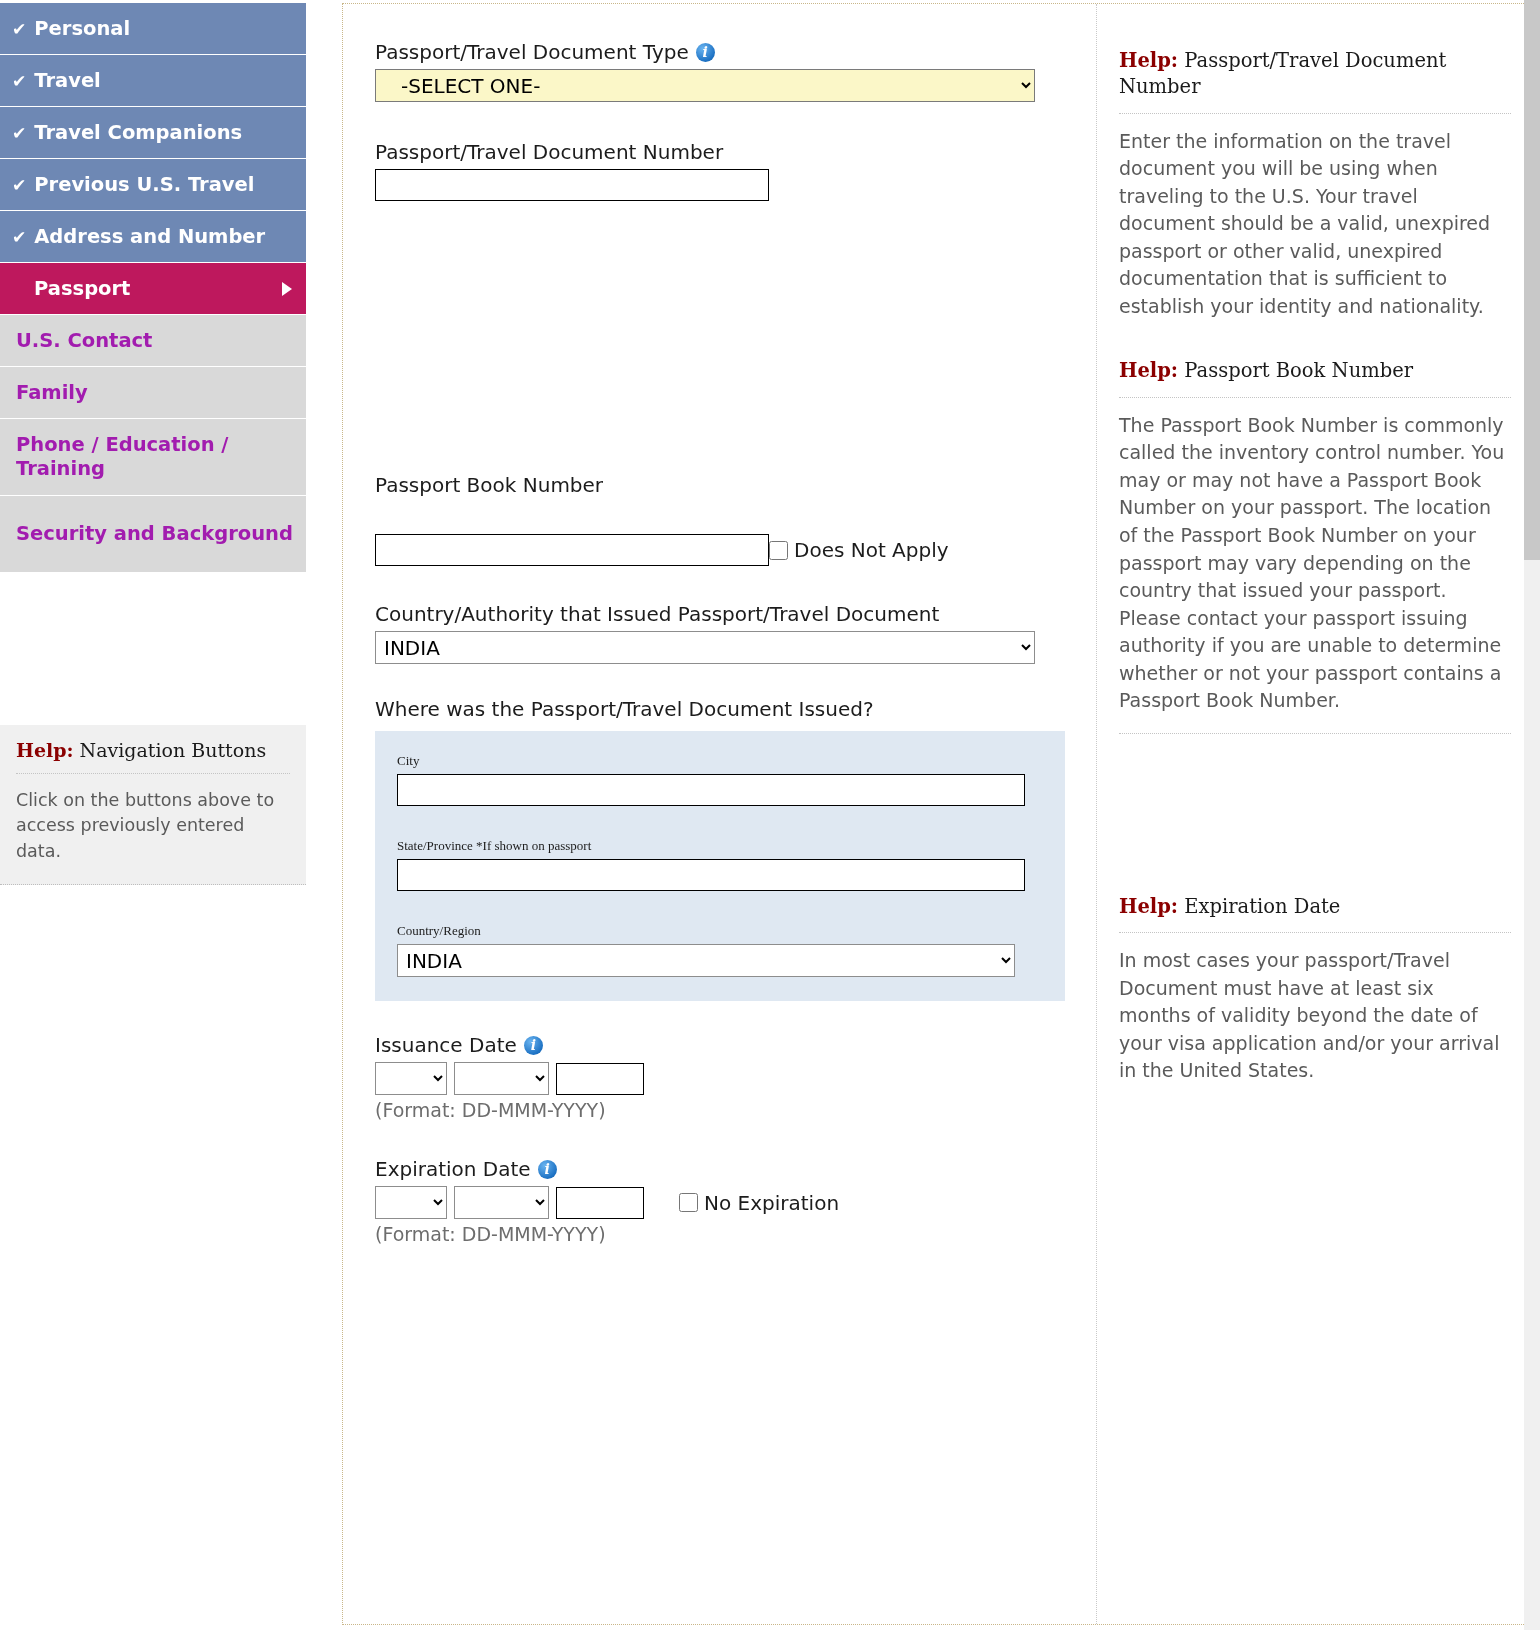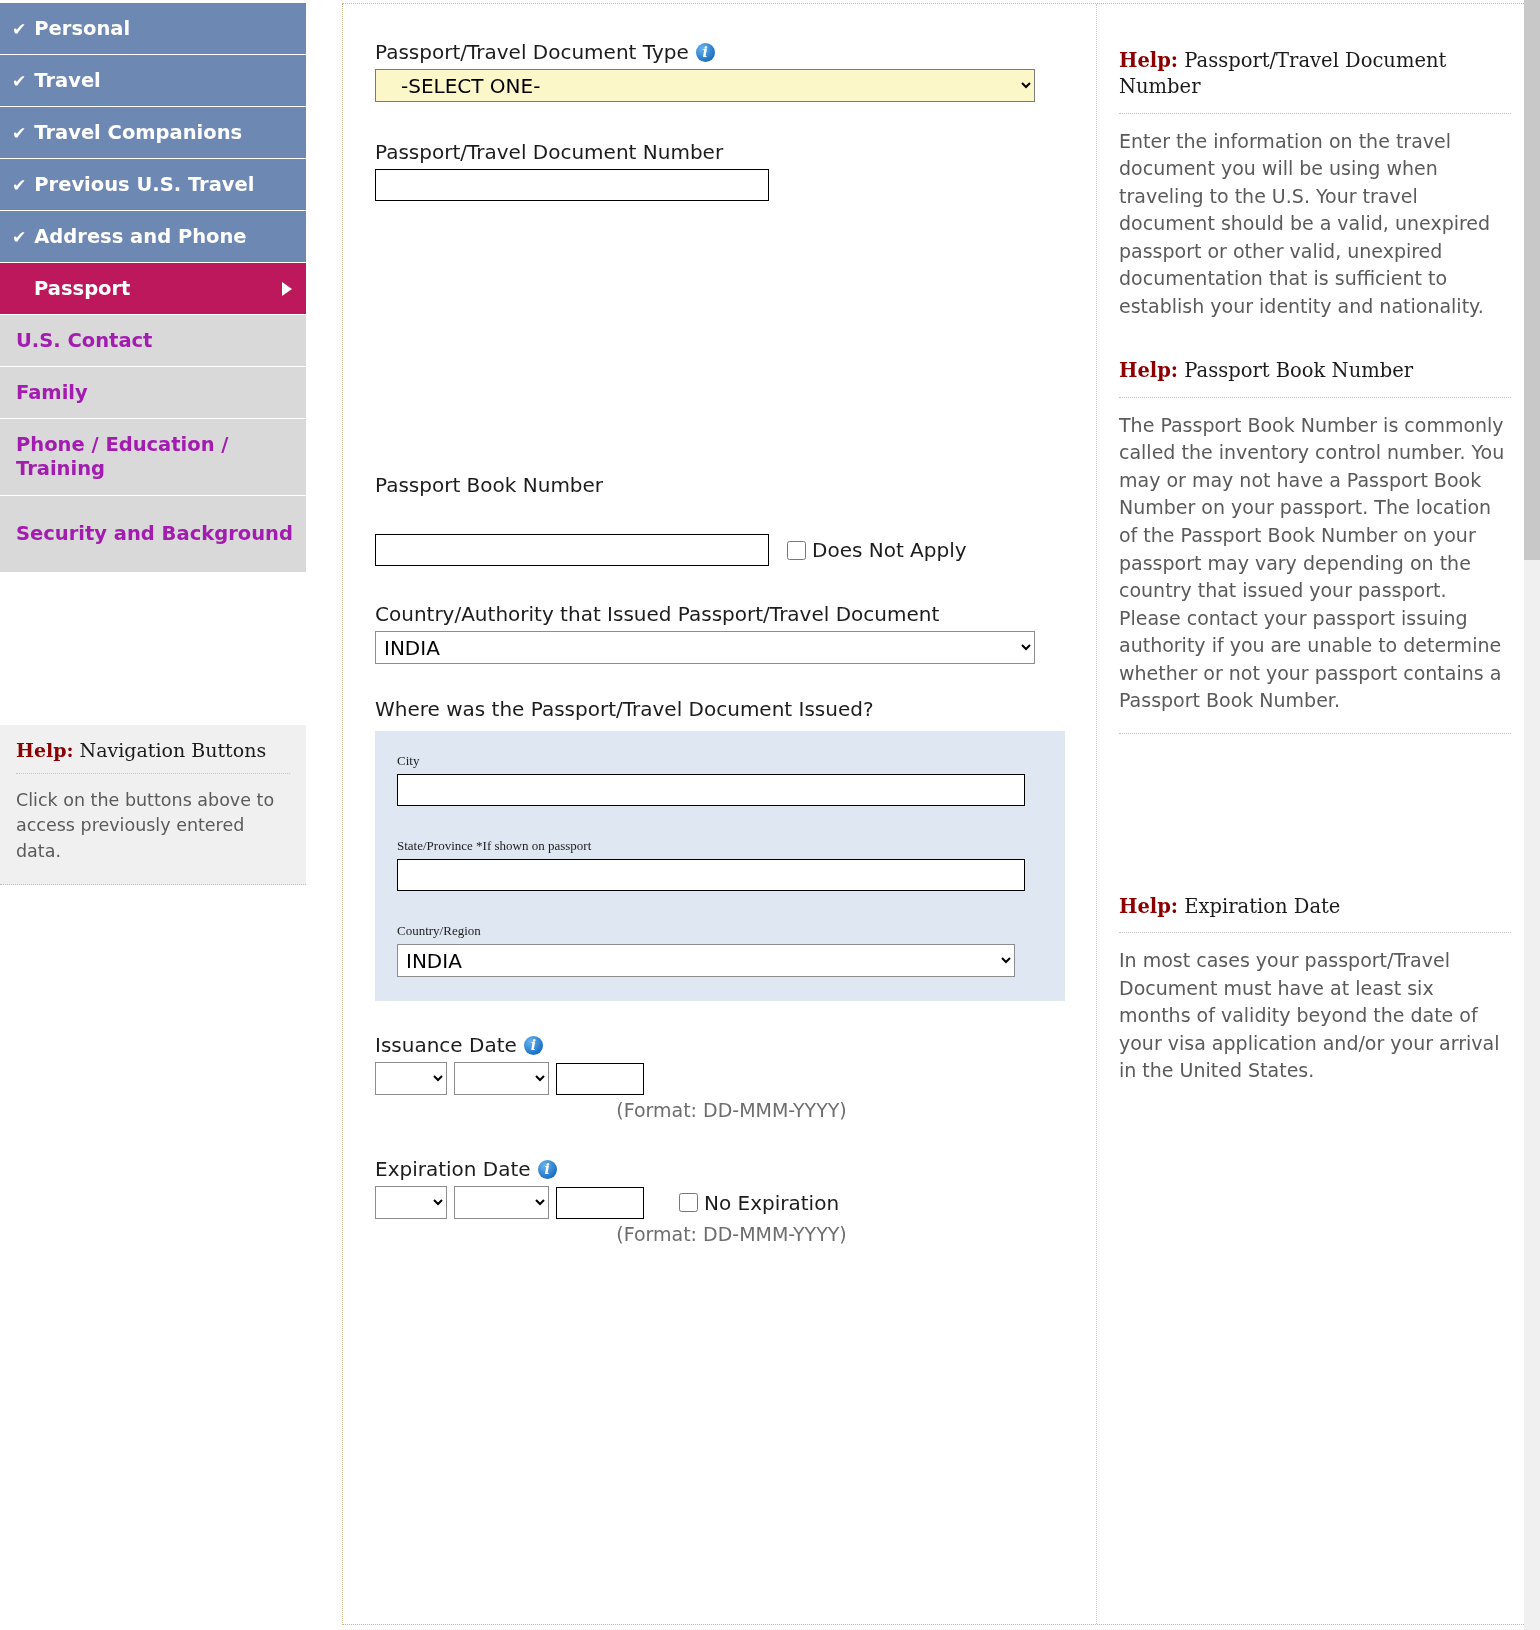--- a/index.html
+++ b/index.html
@@ -174,21 +174,20 @@
     border-radius: 0;
   }
   .sel-doc-type { width: 660px; }
   .txt-doc-number { width: 394px; }
   .txt-book-number { width: 394px; }
   .sel-country { width: 660px; }
 
   .row-inline {
     display: flex;
     align-items: center;
-    gap: 18px;
     margin-top: 37px;
   }
   .cb-wrap {
     display: flex;
     align-items: center;
     gap: 6px;
     font-size: 20px;
     color: #1c1c1c;
   }
   input[type=checkbox].cb {
@@ -217,21 +216,20 @@
     align-items: center;
     gap: 7px;
   }
   .sel-day { width: 72px; }
   .sel-month { width: 95px; }
   .txt-year { width: 88px; }
   .format-hint {
     font-size: 19px;
     color: #6d6d6d;
     margin-top: 4px;
-    text-align: center;
   }
   .block { margin-bottom: 0; }
 
   
   .help-sec { padding-bottom: 18px; }
   .help-sec + .help-sec { margin-top: 24px; }
   .help-sec .h-title {
     font-family: "DejaVu Serif", "Liberation Serif", serif;
     font-size: 19.5px;
     color: #1a1a1a;
@@ -288,21 +286,21 @@
       <span>Travel Companions</span>
     </div>
 
     <div class="nav-item nav-done">
       <span class="nav-check">✔</span>
       <span>Previous U.S. Travel</span>
     </div>
 
     <div class="nav-item nav-done">
       <span class="nav-check">✔</span>
-      <span>Address and Phone</span>
+      <span>Address and Number</span>
     </div>
 
     <div class="nav-item nav-current">
       <span>Passport</span>
       <span class="arrow"></span>
     </div>
 
     <div class="nav-item nav-todo">
       <span>U.S. Contact</span>
     </div>

